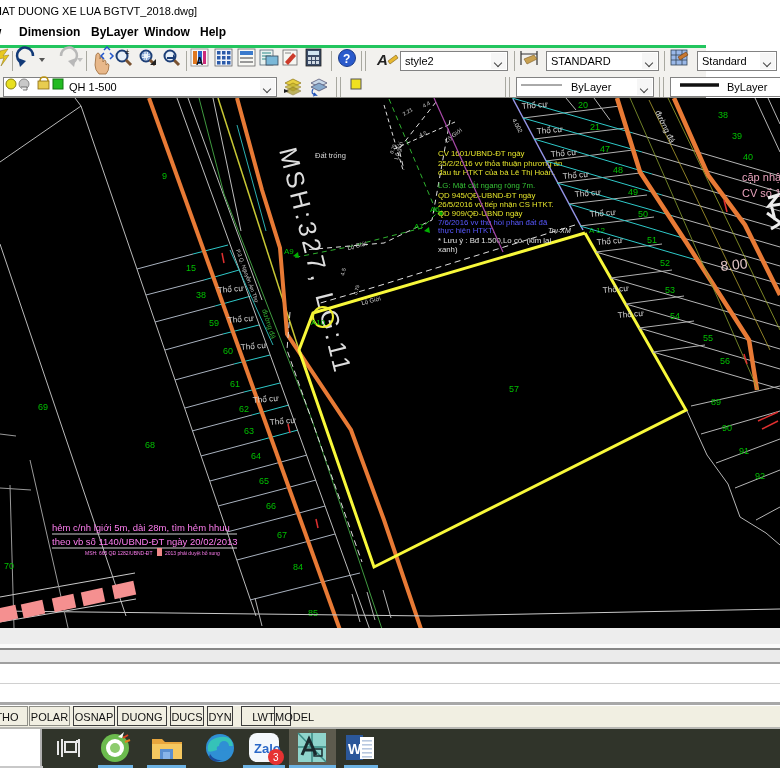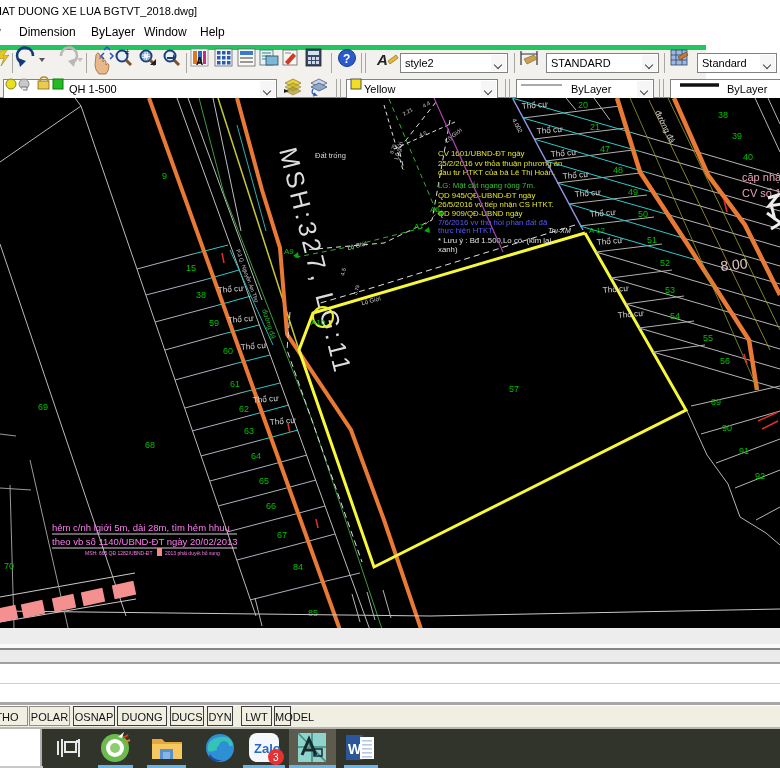--- a/index.html
+++ b/index.html
@@ -4,22 +4,22 @@
 <style>
 html,body{margin:0;padding:0;width:780px;height:768px;overflow:hidden;background:#fff;
 font-family:"Liberation Sans",sans-serif;}
 *{box-sizing:border-box;}
 .abs{position:absolute;}
 #page{position:relative;width:780px;height:768px;}
 
 #titlebar{left:0;top:0;width:780px;height:22px;background:#fff;color:#000;font-size:11px;}
 #titletxt{left:-6px;top:5px;white-space:nowrap;}
 #menubar{left:0;top:22px;width:780px;height:23px;background:#fff;color:#000;font-size:12px;}
-.mi{position:absolute;top:3px;}
-#tb{left:0;top:45px;width:706px;height:53px;background:#f2f1ee;border-top:5px solid #22c55e;border-bottom:1px solid #8a8a84;}
+.mi{position:absolute;top:3px;font-weight:bold;}
+#tb{left:0;top:45px;width:706px;height:53px;background:#f2f1ee;border-top:3px solid #22c55e;border-bottom:1px solid #8a8a84;}
 #tb .sep{position:absolute;width:1px;background:#a8a8a0;top:3px;height:20px;}
 #tb .sep2{position:absolute;width:1px;background:#a8a8a0;top:29px;height:20px;}
 .combo{position:absolute;background:#fff;border:1px solid #828282;font-size:11px;color:#000;}
 .combo .txt{position:absolute;left:4px;top:3px;white-space:nowrap;}
 .carrow{position:absolute;right:1px;top:1px;bottom:1px;width:15px;background:#f6f6f6;}
 .carrow:after{content:"";position:absolute;left:4px;top:7px;border-left:1px solid #444;border-bottom:1px solid #444;width:5px;height:5px;transform:rotate(-45deg);}
 
 #cmdtop{left:0;top:628px;width:780px;height:16px;background:#ededed;}
 #cmdwt{left:0;top:644px;width:780px;height:4px;background:#fafafa;}
 #cmdl1{left:0;top:648px;width:780px;height:2px;background:#868686;}
@@ -76,24 +76,20 @@
       </div>
 
     <div class="sep2" style="left:336px"></div>
     <div class="sep2" style="left:340px"></div>
     <div class="sep2" style="left:505px"></div>
     <div class="sep2" style="left:509px"></div>
     <div class="sep2" style="left:659px"></div>
     <div class="sep2" style="left:663px"></div>
     <div class="combo" style="left:3px;top:29px;width:274px;height:20px">
         <span class="txt" style="left:65px">QH 1-500</span>
-        <span class="carrow"></span>
-      </div>
-    <div class="combo" style="left:346px;top:29px;width:152px;height:20px">
-        <span class="txt" style="left:17px">Yellow</span>
         <span class="carrow"></span>
       </div>
     <div class="combo" style="left:516px;top:29px;width:138px;height:20px">
         <span class="txt" style="left:54px">ByLayer</span>
         <span class="carrow"></span>
       </div>
     <div class="combo" style="left:670px;top:29px;width:112px;height:20px">
         <span class="txt" style="left:56px">ByLayer</span>
       </div>
   </div>
@@ -325,21 +321,21 @@
   <div class="abs" id="cmdw"></div>
   <div class="abs" id="cmdl3"></div>
   <div class="abs" id="cmdl4"></div>
   <div class="abs" id="status">
     <div class="sb sbo" style="left:-14px;width:42px">THO</div>
     <div class="sb sbo" style="left:29px;width:41px">POLAR</div>
     <div class="sb" style="left:73px;width:42px">OSNAP</div>
     <div class="sb" style="left:117px;width:50px">DUONG</div>
     <div class="sb" style="left:170px;width:34px">DUCS</div>
     <div class="sb" style="left:207px;width:26px">DYN</div>
-    <div class="sb" style="left:241px;width:31px">LWT</div>
+    <div class="sb" style="left:241px;width:45px">LWT</div>
     <div class="sb" style="left:274px;width:17px">MODEL</div>
   </div>
   <div class="abs" id="tbline"></div>
   <div class="abs" id="taskbar"></div>
   <div class="abs" id="actile"></div>
   <div class="abs" id="searchbox"></div>
   <div class="abs" id="searchbot"></div>
   <div class="ul" style="left:98px;width:35px"></div>
   <div class="ul" style="left:147px;width:39px"></div>
   <div class="ul" style="left:243px;width:42px"></div>

